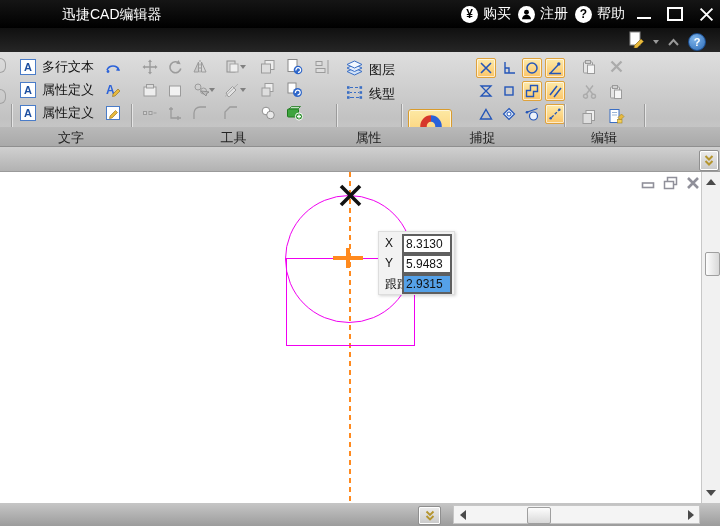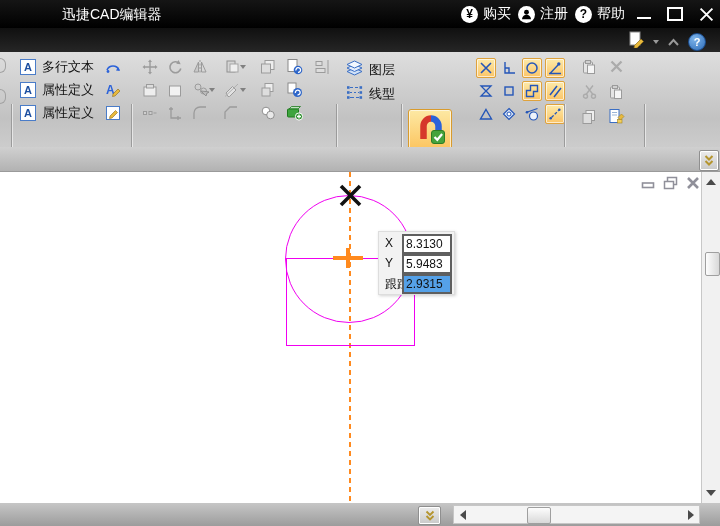--- a/index.html
+++ b/index.html
@@ -454,20 +454,27 @@
     </span>
 
     <span class="gsep" style="left:11px;"></span>
     <span class="gsep" style="left:131px;"></span>
     <span class="gsep" style="left:336px;"></span>
     <span class="gsep" style="left:401px;"></span>
     <span class="gsep" style="left:564px;"></span>
     <span class="gsep" style="left:644px;"></span>
   </div>
 
+  <div class="abs grouplabels">
+    <span class="glabel" style="left:12px;width:118px;">文字</span>
+    <span class="glabel" style="left:132px;width:203px;">工具</span>
+    <span class="glabel" style="left:337px;width:63px;">属性</span>
+    <span class="glabel" style="left:402px;width:161px;">捕捉</span>
+    <span class="glabel" style="left:565px;width:78px;">编辑</span>
+  </div>
 
   <div class="abs tabstrip">
     <span class="chevbtn" style="left:699px;top:3px;width:18px;height:19px;">
       <svg width="12" height="13" viewBox="0 0 12 13">
           <path d="M2.5 2l3.5 3.5L9.5 2M2.5 7l3.5 3.5L9.5 7" fill="none" stroke="#b5952f" stroke-width="2"></path>
         </svg>
     </span>
   </div>
 
   <div class="abs canvas">

